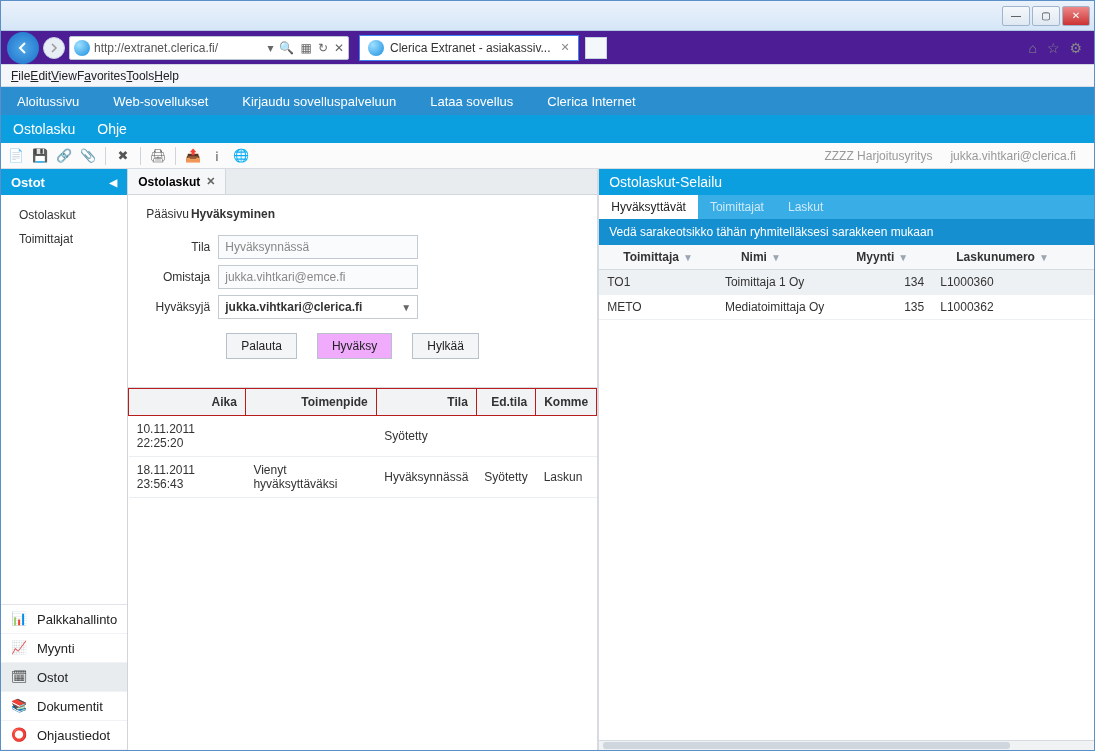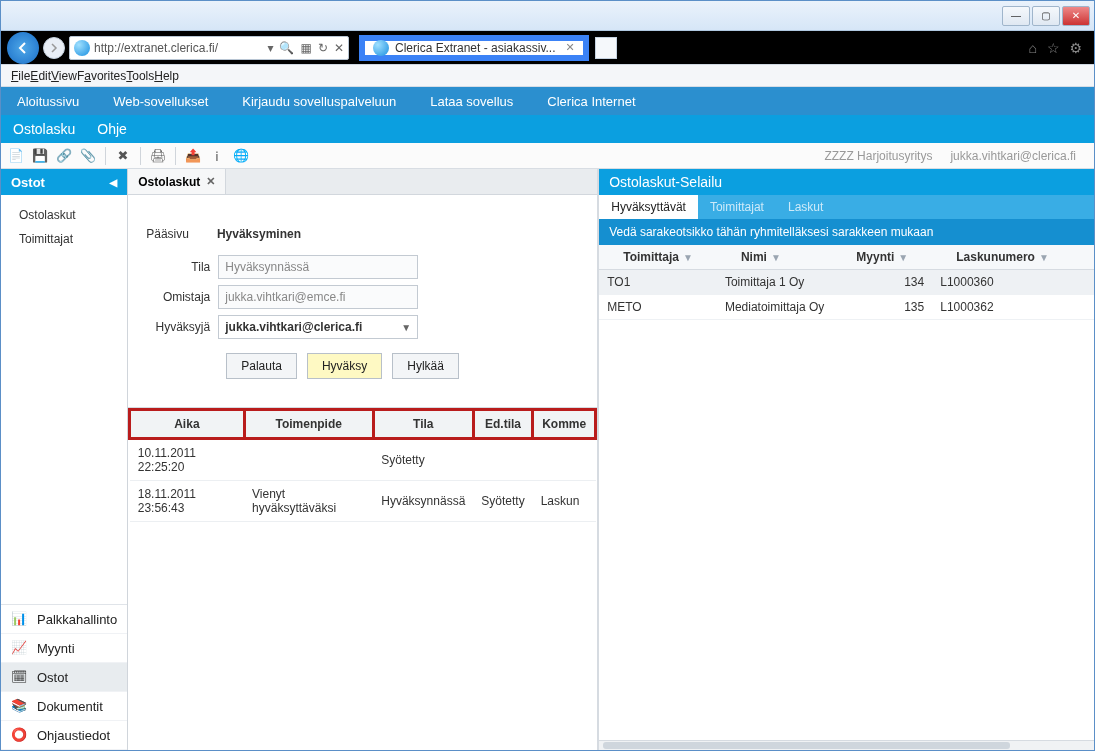--- a/index.html
+++ b/index.html
@@ -6,27 +6,27 @@
 body { font-family: "Segoe UI", Tahoma, sans-serif; font-size: 12px; background: #f0f0f0; overflow: hidden; }
 
 
 .window { width: 1095px; height: 751px; background: #fff; border: 1px solid #5b8fc7; position: relative; display: flex; flex-direction: column; }
 .titlebar { height: 30px; background: linear-gradient(#eaf2fb, #d6e6f7); display: flex; align-items: center; padding: 0 4px; border-bottom: 1px solid #b0c8e0; }
 .win-controls { margin-left: auto; display: flex; gap: 2px; }
 .win-btn { width: 28px; height: 20px; background: linear-gradient(#f5f8fb,#dfe8f2); border: 1px solid #9fb5cb; border-radius: 2px; display:flex;align-items:center;justify-content:center;font-size:10px;color:#333; }
 .win-btn.close { background: linear-gradient(#e88,#c33); color:#fff; }
 
 
-.navbar { height: 34px; display: flex; align-items: center; padding: 2px 6px; background:#000000; border-bottom:1px solid #cfd8e2; gap:4px;}
+.navbar { height: 34px; display: flex; align-items: center; padding: 2px 6px; background:#4c1d95; border-bottom:1px solid #cfd8e2; gap:4px;}
 .nav-back { width:32px;height:32px;border-radius:50%;background:radial-gradient(#4fa8e8,#1a6ec8);display:flex;align-items:center;justify-content:center;color:#fff;font-size:18px;}
 .nav-fwd { width:22px;height:22px;border-radius:50%;background:#e8eef6;border:1px solid #c5d2e0;display:flex;align-items:center;justify-content:center;color:#888;font-size:12px;}
 .addr { flex:0 0 280px; height:24px; border:1px solid #b8c5d3; background:#fff; display:flex;align-items:center;padding:0 4px;gap:4px; border-radius:2px;}
 .addr input { border:none;outline:none;flex:1;font-size:12px;color:#555;}
 .addr-icons { display:flex;gap:6px;color:#666;font-size:12px;}
-.tab { height:26px; background:#fff; border:6px solid #3b82f6; display:flex;align-items:center;padding:0 8px;gap:6px;font-size:12px;color:#333;margin-left:6px;}
+.tab { height:26px; background:#fff; border:1px solid #3b82f6; display:flex;align-items:center;padding:0 8px;gap:6px;font-size:12px;color:#333;margin-left:6px;}
 .tab .x { color:#888;font-size:11px;margin-left:4px;}
 .newtab { width:22px;height:22px;border:1px solid #c5d2e0;background:#f5f8fb;margin-left:2px;}
 .chrome-icons { margin-left:auto;display:flex;gap:10px;color:#888;font-size:14px;padding-right:6px;}
 
 
 .menubar { height:22px; background:#f4f6f9; display:flex;align-items:center;padding:0 10px;font-size:12px;color:#222;border-bottom:1px solid #d6dde6;}
 .menubar span u { text-decoration:underline; }
 
 
 .appbar1 { height:28px; background:#2b8fcf; display:flex;align-items:center;padding:0 16px;gap:34px;color:#fff;font-size:13px;}
@@ -48,37 +48,37 @@
 .side-nav-item { display:flex;align-items:center;gap:8px;padding:6px 10px;font-size:13px;color:#222;border-bottom:1px solid #f0f2f5;}
 .side-nav-item.active { background:#e8ecef;}
 .side-nav-item .nic { width:18px;height:16px;display:inline-block;}
 
 
 .center { flex:1; background:#f6f7f8; display:flex; position:relative; }
 .center-inner { width:470px; background:#fff; margin:0; border-right:1px solid #d6dbe1; display:flex;flex-direction:column;}
 .panel-tabhead { height:26px;background:#e9ecef;border-bottom:1px solid #d2d7dd;display:flex;align-items:center;}
 .panel-tabhead .ptab { padding:0 10px;height:100%;display:flex;align-items:center;gap:6px;background:#f6f7f8;border-right:1px solid #d2d7dd;font-weight:600;}
 .panel-tabhead .ptab .x { color:#666;font-size:11px;}
-.form-tabs { display:flex;gap:28px;padding:32px 18px 10px;font-size:12px;}
+.form-tabs { display:flex;gap:2px;padding:12px 18px 10px;font-size:12px;}
 .form-tabs .ft { color:#333;}
 .form-tabs .ft.active { font-weight:700;text-align:center;}
 .form { padding:4px 18px 14px; }
 .frow { display:flex;align-items:center;margin-bottom:6px;}
 .frow label { width:72px;text-align:right;padding-right:8px;color:#333;font-size:12px;}
 .frow .inp { width:200px;height:24px;border:1px solid #c3cad2;background:#fff;padding:0 6px;font-size:12px;color:#333;display:flex;align-items:center;}
 .frow .inp.ro { color:#888;background:#fafbfc;}
 .frow .inp .dd { margin-left:auto;color:#666;font-size:10px;}
 .frow textarea { width:300px;height:80px;border:1px solid #c3cad2;resize:none;padding:4px;font-size:12px;}
 .frow.top label { align-self:flex-start;padding-top:4px;}
-.btn-row { display:flex;gap:10px;padding:8px 0 14px 80px;}
+.btn-row { display:flex;gap:20px;padding:8px 0 14px 80px;}
 .btn { padding:5px 14px;border:1px solid #b8c0c9;background:#f3f5f7;font-size:12px;color:#222;}
-.btn.primary { background:#fef9c3;}
+.btn.primary { background:#f0abfc;}
 .history { border-top:1px solid #d6dbe1;}
 .history table { width:100%;border-collapse:collapse;font-size:12px;}
-.history th { text-align:center;padding:6px 8px;background:#f1f3f5;border:3px solid #b91c1c;font-weight:600;color:#333;}
+.history th { text-align:right;padding:6px 8px;background:#f1f3f5;border:1px solid #b91c1c;font-weight:600;color:#333;}
 .history td { padding:6px 8px;border-bottom:1px solid #eceff2;color:#333;}
 
 
 .right { flex:1; background:#fff; display:flex;flex-direction:column;border-left:1px solid #d6dbe1;}
 .right-head { height:26px;background:#0b9fe0;color:#fff;display:flex;align-items:center;padding:0 10px;font-size:14px;justify-content:space-between;}
 .right-head .pins { font-size:11px;display:flex;gap:6px;}
 .right-tabs { height:24px;background:#39ade5;display:flex;align-items:center;}
 .right-tabs .rt { padding:0 12px;height:100%;display:flex;align-items:center;color:#cdeaf9;font-size:12px;}
 .right-tabs .rt.active { background:#fff;color:#222;}
 .right-hint { height:26px;background:#158fd0;color:#fff;display:flex;align-items:center;padding:0 10px;font-size:12px;}

